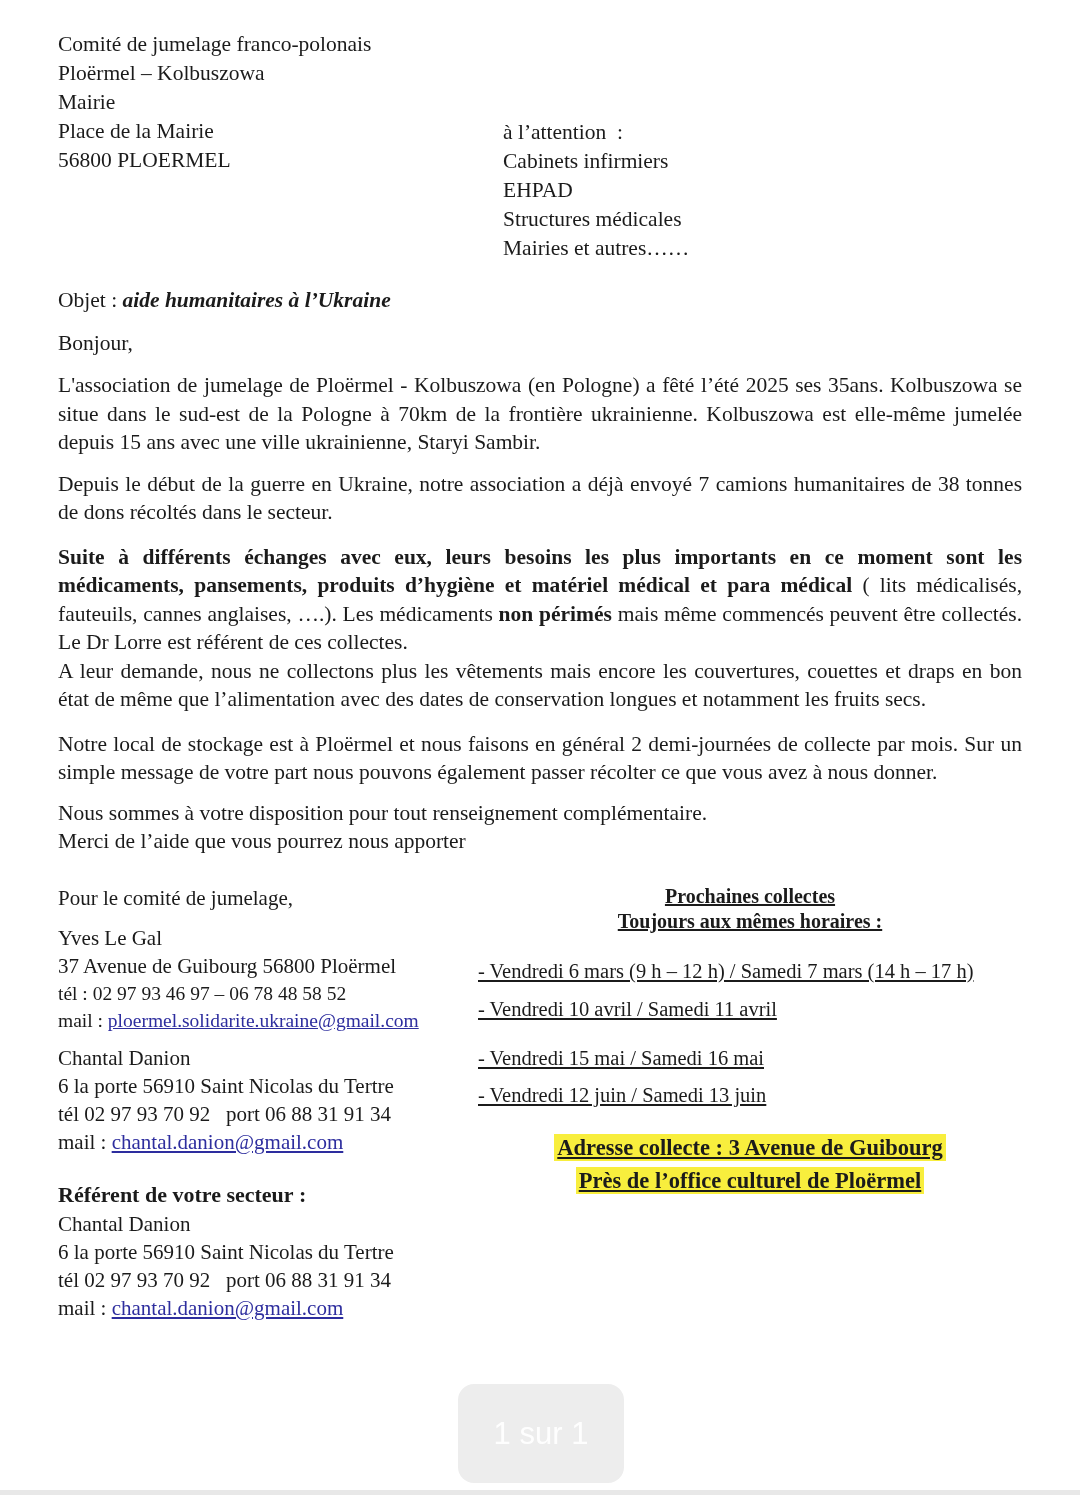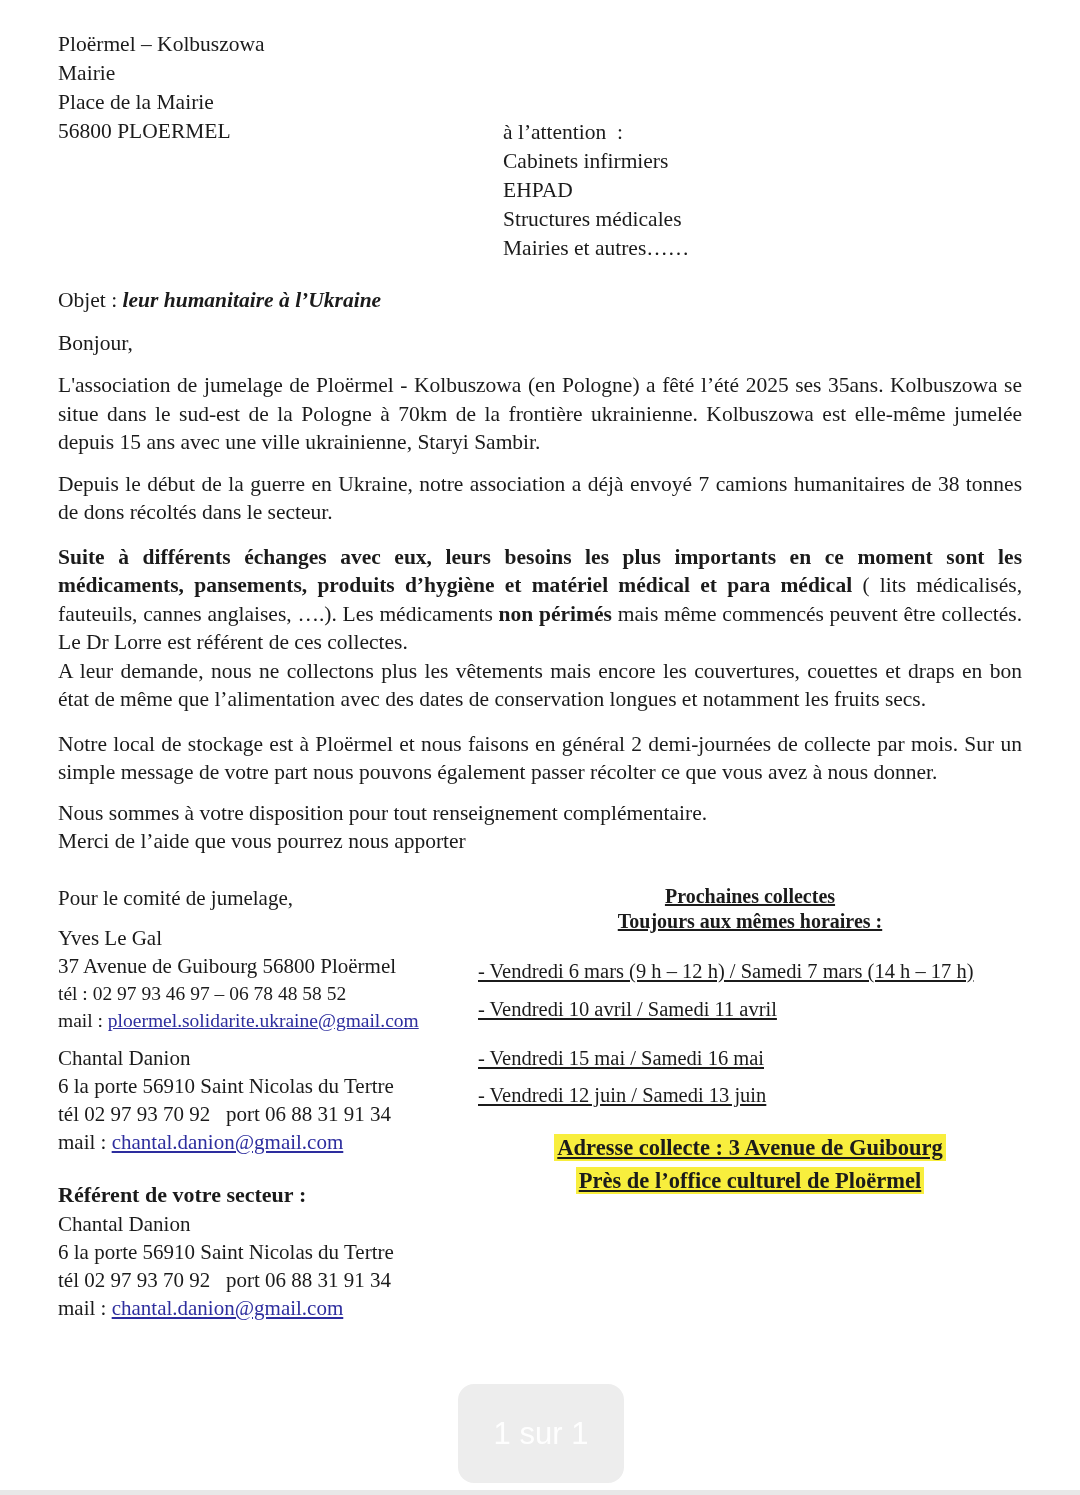--- a/index.html
+++ b/index.html
@@ -66,35 +66,36 @@
     width: 100%; height: 5px; background: #e8e8e8;
   }
 </style>
 </head>
 <body>
 
 <div class="page">
 
   <div class="letterhead">
     <div class="sender">
+      <div>Comité de jumelage franco-polonais</div>
       <div>Ploërmel – Kolbuszowa</div>
       <div>Mairie</div>
       <div>Place de la Mairie</div>
       <div>56800 PLOERMEL</div>
     </div>
     <div class="recipient">
       <div>à l’attention&nbsp;&nbsp;:</div>
       <div>Cabinets infirmiers</div>
       <div>EHPAD</div>
       <div>Structures médicales</div>
       <div>Mairies et autres……</div>
     </div>
   </div>
 
-  <p class="subject"><span>Objet&nbsp;: </span><span class="value">leur humanitaire à l’Ukraine</span></p>
+  <p class="subject"><span>Objet&nbsp;: </span><span class="value">aide humanitaires à l’Ukraine</span></p>
 
   <p class="greeting">Bonjour,</p>
 
   <p class="para">L'association de jumelage de Ploërmel - Kolbuszowa (en Pologne) a fêté l’été 2025 ses 35ans. Kolbuszowa se situe dans le sud-est de la Pologne à 70km de la frontière ukrainienne. Kolbuszowa est elle-même jumelée depuis 15 ans avec une ville ukrainienne, Staryi Sambir.</p>
 
   <p class="para">Depuis le début de la guerre en Ukraine, notre association a déjà envoyé 7 camions humanitaires de 38 tonnes de dons récoltés dans le secteur.</p>
 
   <p class="para" style="margin-top:16px;"><b>Suite à différents échanges avec eux, leurs besoins les plus importants en ce moment sont les médicaments, pansements, produits d’hygiène et matériel médical et para médical</b><span> ( lits médicalisés, fauteuils, cannes anglaises, ….). Les médicaments </span><b>non périmés</b><span> mais même commencés peuvent être collectés. Le Dr Lorre est référent de ces collectes.</span></p>
   <p class="para cont">A leur demande, nous ne collectons plus les vêtements mais encore les couvertures, couettes et draps en bon état de même que l’alimentation avec des dates de conservation longues et notamment les fruits secs.</p>
 

